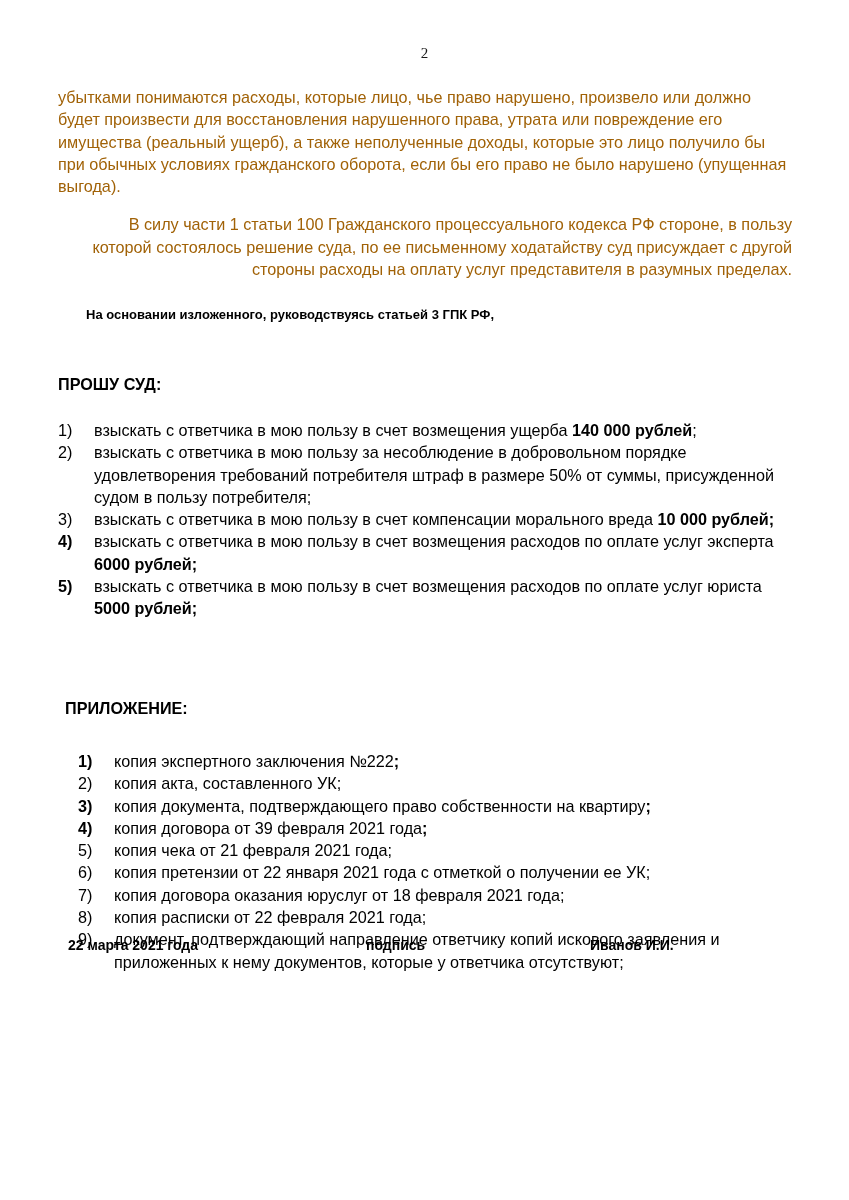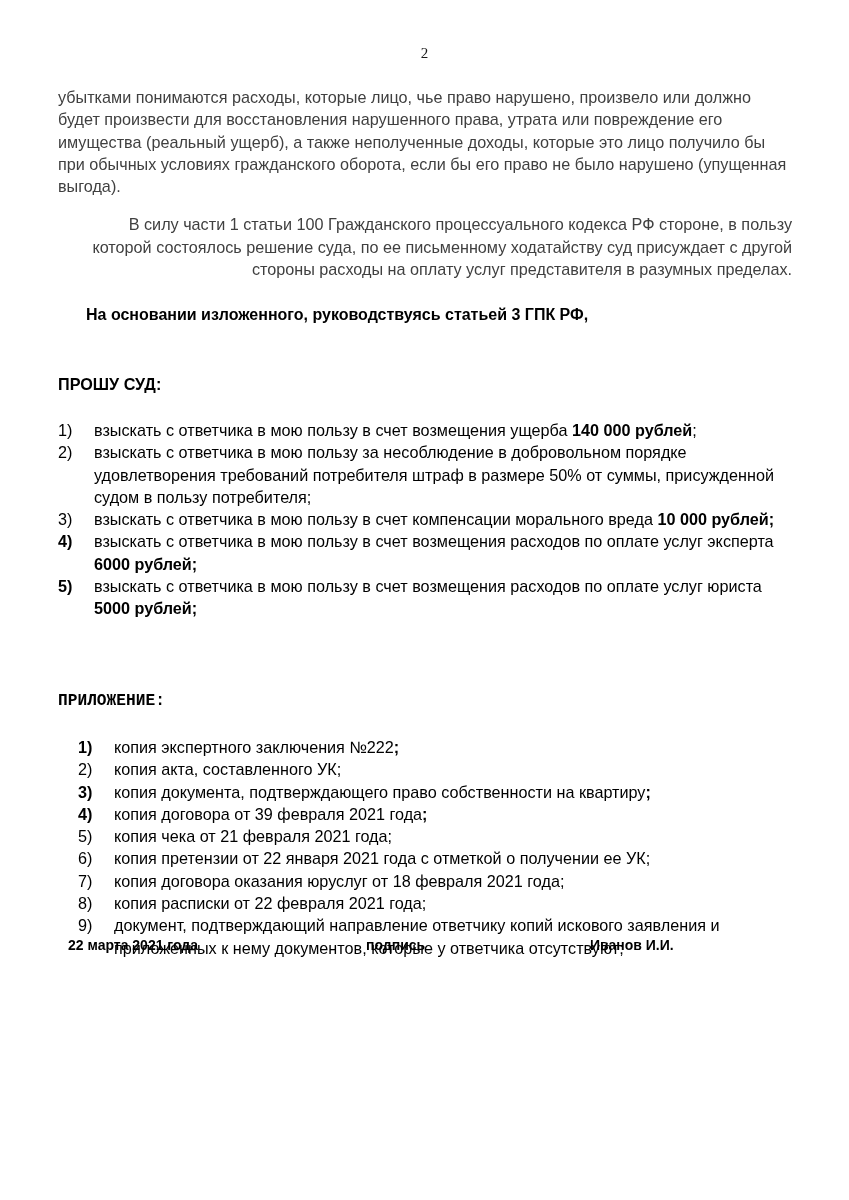--- a/index.html
+++ b/index.html
@@ -35,29 +35,29 @@
     position: absolute;
     left: 58px;
     top: 86px;
     width: 734px;
   }
   p.para {
     margin: 0 0 0 0;
     font-size: 16.2px;
     line-height: 22.3px;
     text-align: left;
-    color: #404040;
+    color: #a16207;
   }
   p.para.indent {
     text-indent: 28px;
     text-align: right;
   }
   .bold { font-weight: bold; }
   .heading-left {
-    font-size: 16px;
+    font-size: 13px;
     line-height: 22.3px;
     font-weight: bold;
     margin: 0;
     padding-left: 28px;
   }
   .heading-center {
     font-size: 16.2px;
     line-height: 22.3px;
     font-weight: bold;
     margin: 0;
@@ -100,22 +100,21 @@
     left: 0;
     top: 0;
     width: 26px;
     text-align: left;
   }
   ol.appendix-list > li > .marker.b { font-weight: bold; }
   .appendix-title {
     font-size: 16.2px;
     line-height: 22.3px;
     font-weight: bold;
-    margin: 0;
-    font-family: Liberation Mono, monospace;
+    margin: 7px;
   }
   .signature-row {
     position: absolute;
     left: 58px;
     top: 934px;
     width: 734px;
     height: 24px;
   }
   .signature-row .sig-cell {
     position: absolute;

